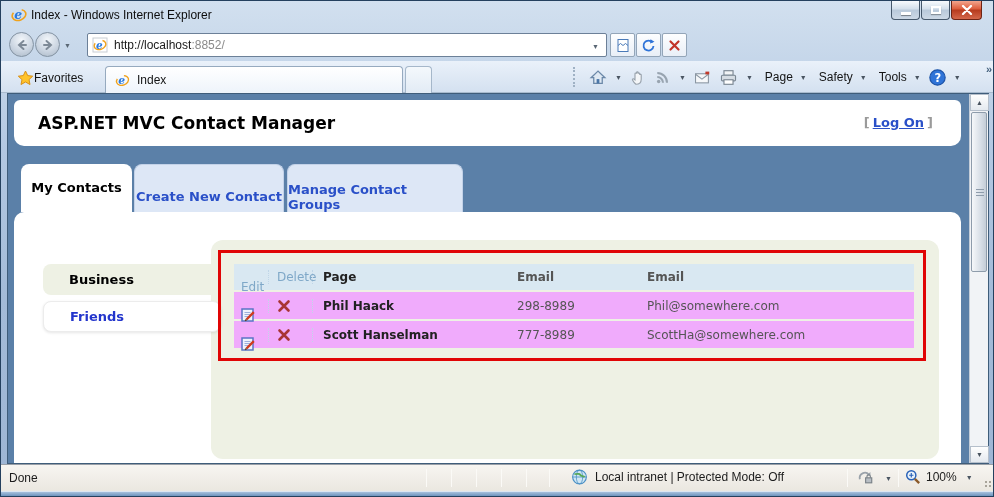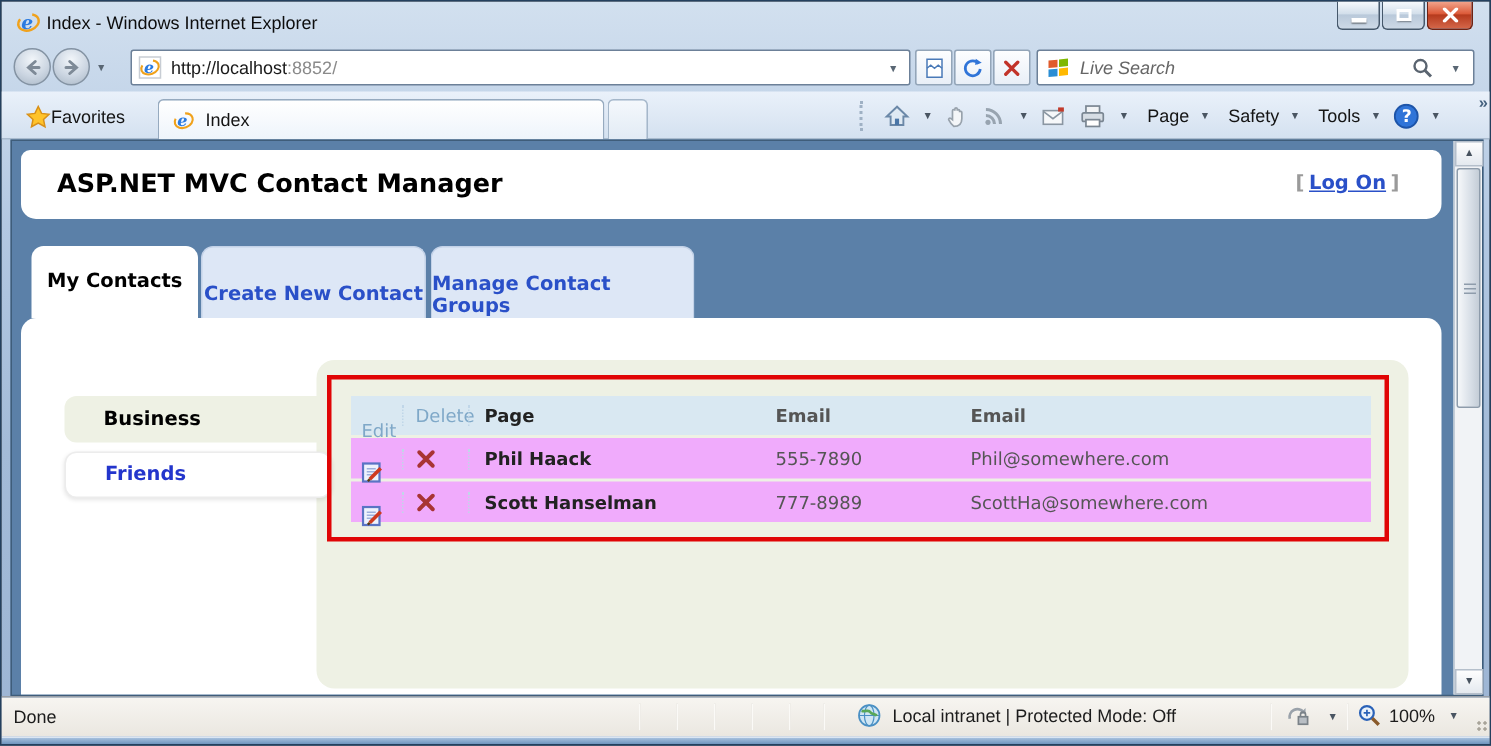--- a/index.html
+++ b/index.html
@@ -179,40 +179,20 @@
         <path d="M9.5 1.2l4 2.6-4.4 1.6z" fill="#2f74d8"></path>
       </svg>
     </div>
     <div class="navbtn">
       <svg width="13" height="13" viewBox="0 0 13 13">
         <path d="M2.5 2.5l8 8M10.5 2.5l-8 8" stroke="#c23329" stroke-width="2.2" stroke-linecap="round"></path>
       </svg>
     </div>
   </div>
 
-  <div class="abs searchbox">
-    <div class="abs" style="left:6px;top:4px">
-      <svg width="16" height="15" viewBox="0 0 16 15">
-        <g transform="skewY(-6)">
-          <rect x="1" y="2.5" width="6" height="5" fill="#e05a2b"></rect>
-          <rect x="8" y="2.5" width="6" height="5" fill="#7fb800"></rect>
-          <rect x="1" y="8.5" width="6" height="5" fill="#2a8dd4"></rect>
-          <rect x="8" y="8.5" width="6" height="5" fill="#ffb900"></rect>
-        </g>
-      </svg>
-    </div>
-    <span class="abs search-text">Live Search</span>
-    <div class="abs" style="right:26px;top:4px">
-      <svg width="15" height="15" viewBox="0 0 15 15">
-        <circle cx="6" cy="6" r="4" fill="none" stroke="#5a6470" stroke-width="1.6"></circle>
-        <line x1="9" y1="9" x2="13" y2="13" stroke="#5a6470" stroke-width="2"></line>
-      </svg>
-    </div>
-    <span class="abs nav-chevron" style="right:8px;top:9px">▼</span>
-  </div>
 
   <div class="abs commandbar">
     <div class="abs fav-btn">
       <svg width="17" height="16" viewBox="0 0 16 16">
         <path d="M8 1l2.2 4.6 5 .6-3.7 3.4 1 4.9L8 12l-4.5 2.5 1-4.9L.8 6.2l5-.6z" fill="#ffc32a" stroke="#d89018" stroke-width="1"></path>
       </svg>
       <span>Favorites</span>
     </div>
 
     <div class="abs ie-tab">
@@ -322,21 +302,21 @@
                 <line x1="5.5" y1="11.5" x2="12.8" y2="4.2" stroke="#cf3a1f" stroke-width="2.4"></line>
                 <line x1="4.2" y1="12.8" x2="5.5" y2="11.5" stroke="#5a3a10" stroke-width="1.6"></line>
               </svg>
             </span>
             <span class="c-del">
               <svg width="14" height="14" viewBox="0 0 14 14">
                 <path d="M2.5 2.5l9 9M11.5 2.5l-9 9" stroke="#a83434" stroke-width="2.6" stroke-linecap="round"></path>
               </svg>
             </span>
             <span class="c-name">Phil Haack</span>
-            <span class="c-phone">555-7890</span>
+            <span class="c-phone">298-8989</span>
             <span class="c-email">Phil@somewhere.com</span>
           </div>
 
           <div class="trow">
             <span class="c-edit">
               <svg width="15" height="15" viewBox="0 0 15 15">
                 <rect x="1" y="1" width="11" height="12" fill="#eef2fc" stroke="#5a74c4" stroke-width="1.5"></rect>
                 <path d="M3.5 4.5h6M3.5 6.5h6M3.5 8.5h4" stroke="#9db0dc"></path>
                 <line x1="5.5" y1="11.5" x2="12.8" y2="4.2" stroke="#cf3a1f" stroke-width="2.4"></line>
                 <line x1="4.2" y1="12.8" x2="5.5" y2="11.5" stroke="#5a3a10" stroke-width="1.6"></line>

